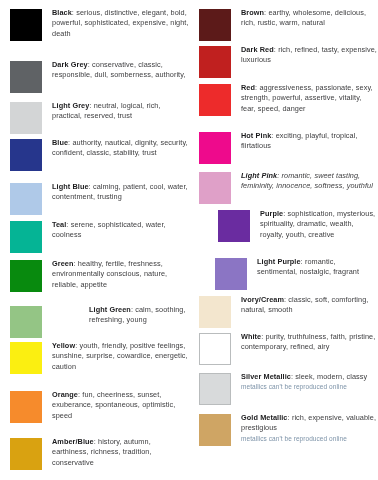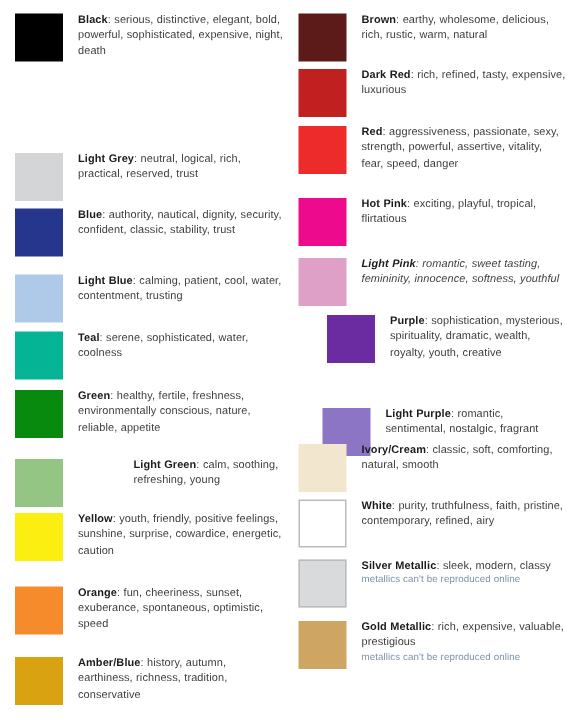--- a/index.html
+++ b/index.html
@@ -75,20 +75,26 @@
 <body>
 
 <div id="chart" style="background: rgb(255, 255, 255);">
     <div class="column left">
       <div class="entry" style="top: 8px;">
         <div class="swatch" title="Black" style="background: rgb(0, 0, 0);"></div>
         <div class="text-block">
           <div class="desc"><span class="name">Black</span><span>:</span> <span>serious, distinctive, elegant, bold, powerful, sophisticated, expensive, night, death</span></div>
         </div>
       </div>
+      <div class="entry" style="top: 60px;">
+        <div class="swatch" title="Dark Grey" style="background: rgb(95, 98, 101);"></div>
+        <div class="text-block">
+          <div class="desc"><span class="name">Dark Grey</span><span>:</span> <span>conservative, classic, responsible, dull, somberness, authority,</span></div>
+        </div>
+      </div>
       <div class="entry" style="top: 101px;">
         <div class="swatch" title="Light Grey" style="background: rgb(211, 213, 214);"></div>
         <div class="text-block">
           <div class="desc"><span class="name">Light Grey</span><span>:</span> <span>neutral, logical, rich, practical, reserved, trust</span></div>
         </div>
       </div>
       <div class="entry" style="top: 138px;">
         <div class="swatch" title="Blue" style="background: rgb(38, 54, 140);"></div>
         <div class="text-block">
           <div class="desc"><span class="name">Blue</span><span>:</span> <span>authority, nautical, dignity, security, confident, classic, stability, trust</span></div>
@@ -167,21 +173,21 @@
         <div class="text-block">
           <div class="desc"><span class="name">Light Pink</span><span>:</span> <span>romantic, sweet tasting, femininity, innocence, softness, youthful</span></div>
         </div>
       </div>
       <div class="entry" style="top: 209px; padding-left: 19px;">
         <div class="swatch" title="Purple" style="background: rgb(106, 44, 160);"></div>
         <div class="text-block">
           <div class="desc"><span class="name">Purple</span><span>:</span> <span>sophistication, mysterious, spirituality, dramatic, wealth, royalty, youth, creative</span></div>
         </div>
       </div>
-      <div class="entry" style="top: 271px; padding-left: 16px;">
+      <div class="entry" style="top: 257px; padding-left: 16px;">
         <div class="swatch" title="Light Purple" style="background: rgb(139, 117, 196);"></div>
         <div class="text-block">
           <div class="desc"><span class="name">Light Purple</span><span>:</span> <span>romantic, sentimental, nostalgic, fragrant</span></div>
         </div>
       </div>
       <div class="entry" style="top: 295px;">
         <div class="swatch" title="Ivory/Cream" style="background: rgb(243, 230, 206);"></div>
         <div class="text-block">
           <div class="desc"><span class="name">Ivory/Cream</span><span>:</span> <span>classic, soft, comforting, natural, smooth</span></div>
         </div>

